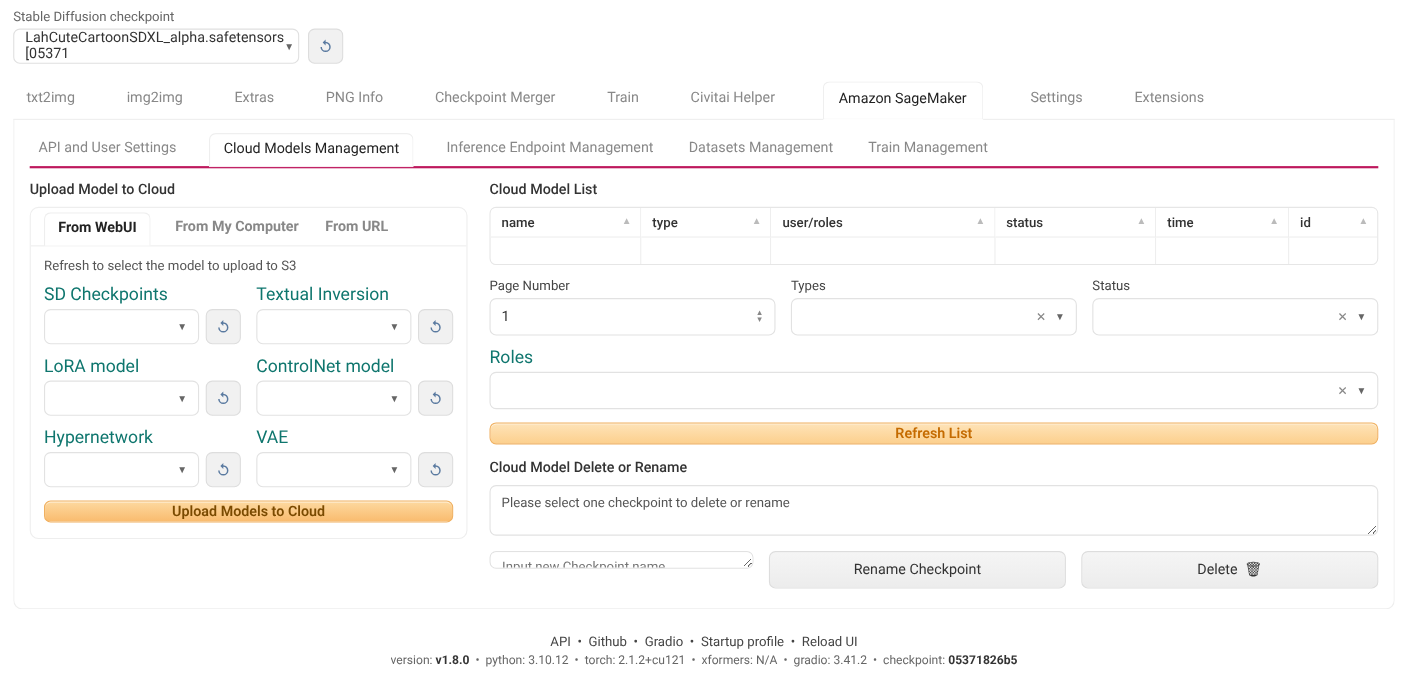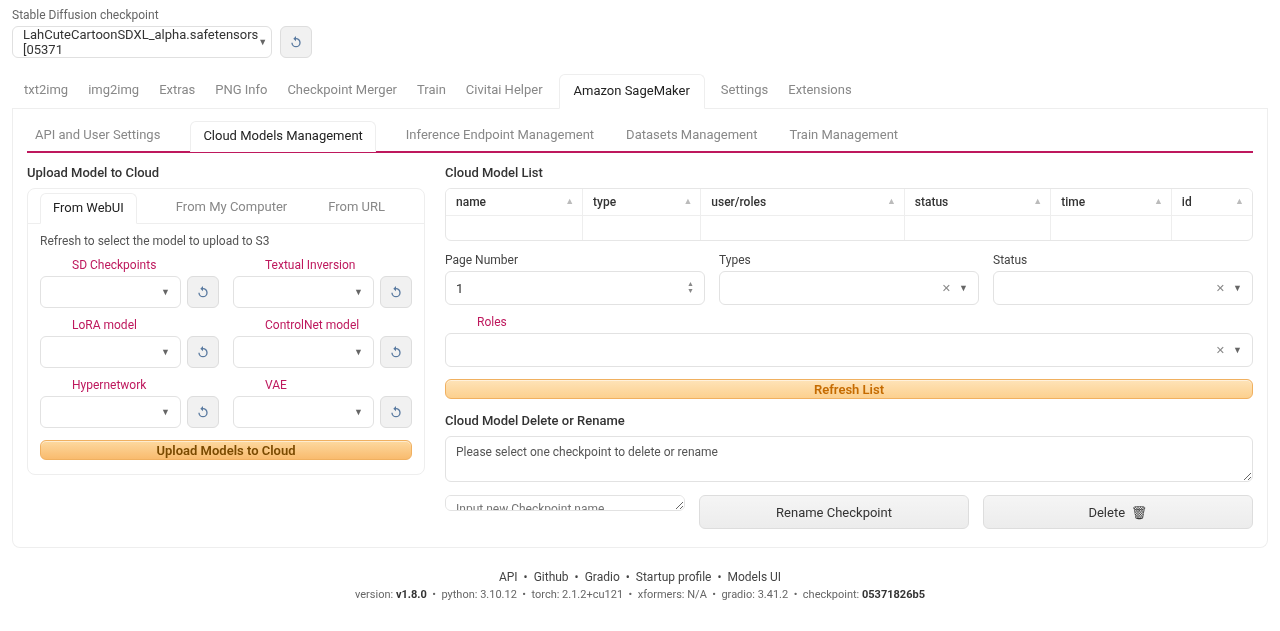--- a/index.html
+++ b/index.html
@@ -20,21 +20,21 @@
     }
     .caret { font-size: 9px; color: #666; }
     .refresh-btn {
       width: 32px; height: 32px; border: 1px solid #ddd; border-radius: 6px;
       display: flex; align-items: center; justify-content: center;
       background: #f1f1f1; cursor: pointer;
     }
     .refresh-btn svg { width:16px; height:16px; }
 
     .tabs-main {
-      display: flex; gap: 12px; border-bottom: 1px solid #eee;
+      display: flex; gap: 39px; border-bottom: 1px solid #eee;
       padding: 0 8px; margin-bottom: 0;
     }
     .tabs-main .tab {
       padding: 8px 4px 10px; color: #888; cursor: pointer; font-size: 13px;
       position: relative;
     }
     .tabs-main .tab.active {
       color: #222;
       border: 1px solid #eee; border-bottom: 1px solid #fff;
       border-radius: 6px 6px 0 0; padding-left:14px; padding-right:14px;
@@ -64,40 +64,40 @@
     .col-left { flex: 0 0 398px; }
     .col-right { flex: 1; }
 
     .section-heading { font-size: 13px; color: #333; margin-bottom: 8px; font-weight: 500;}
     
     .upload-panel {
       border: 1px solid #eee; border-radius: 8px; padding: 10px 12px 14px;
     }
 
     .tabs-inner {
-      display: flex; gap:37px; border-bottom: 1px solid #eee;
-      margin: -10px -12px 10px; padding: 4px 12px 0;
+      display: flex; gap:20px; border-bottom: 1px solid #eee;
+      margin: -10px -12px 10px; padding: 4px 12px 0; font-weight: bold;
     }
     .tabs-inner .tab {
       padding: 6px 2px 8px; color: #888; cursor: pointer; font-size: 13px;
     }
     .tabs-inner .tab.active {
       color: #222;
       border: 1px solid #eee; border-bottom: 1px solid #fff;
       border-radius: 6px 6px 0 0; padding-left:12px; padding-right:12px;
       margin-bottom:-1px;
     }
 
     .hint { font-size: 12px; color: #555; margin-bottom: 10px; }
 
     .form-grid {
       display: grid; grid-template-columns: 1fr 1fr; gap: 10px 14px;
       margin-bottom: 12px;
     }
-    .field-label { font-size: 12px; color: #be185d; margin-bottom: 4px; display:block;margin-left:32px; }
+    .field-label { font-size: 16px; color: #0f766e; margin-bottom: 4px; display:block; }
     .field-row { display: flex; gap: 6px; }
     .select-empty {
       flex: 1; height: 32px; border: 1px solid #e2e2e2; border-radius: 6px;
       display: flex; align-items: center; justify-content: flex-end; padding: 0 10px;
       background: #fff; cursor: pointer;
     }
 
     .orange-btn {
       width: 100%; height: 20px; border: 1px solid #f0b060;
       border-radius: 6px; background: linear-gradient(#fdd9a0, #f9bb6e);
@@ -386,15 +386,15 @@
         <div class="gray-btn">
           <span>Delete</span>
           <span>🗑</span>
         </div>
       </div>
     </div>
   </div>
 </div>
 
 <footer>
-  <div class="links" id="footer-links"><span>API</span><span class="dot">•</span><span>Github</span><span class="dot">•</span><span>Gradio</span><span class="dot">•</span><span>Startup profile</span><span class="dot">•</span><span>Models UI</span></div>
+  <div class="links" id="footer-links"><span>API</span><span class="dot">•</span><span>Github</span><span class="dot">•</span><span>Gradio</span><span class="dot">•</span><span>Startup profile</span><span class="dot">•</span><span>Reload UI</span></div>
   <div id="version-line">version: <b>v1.8.0</b> &nbsp;•&nbsp; python: 3.10.12 &nbsp;•&nbsp; torch: 2.1.2+cu121 &nbsp;•&nbsp; xformers: N/A &nbsp;•&nbsp; gradio: 3.41.2 &nbsp;•&nbsp; checkpoint: <b>05371826b5</b></div>
 </footer>
 
 </body></html>

